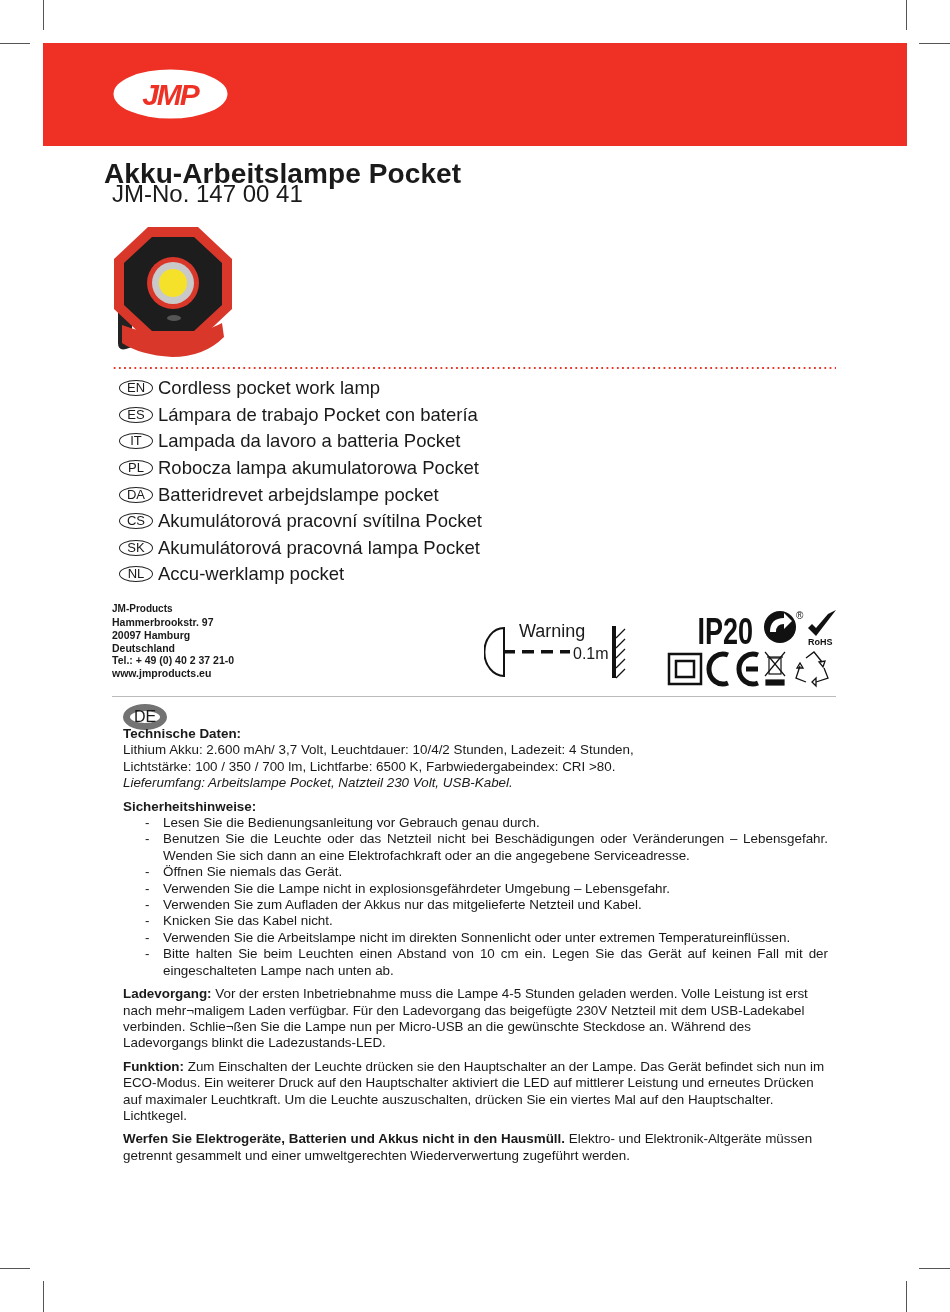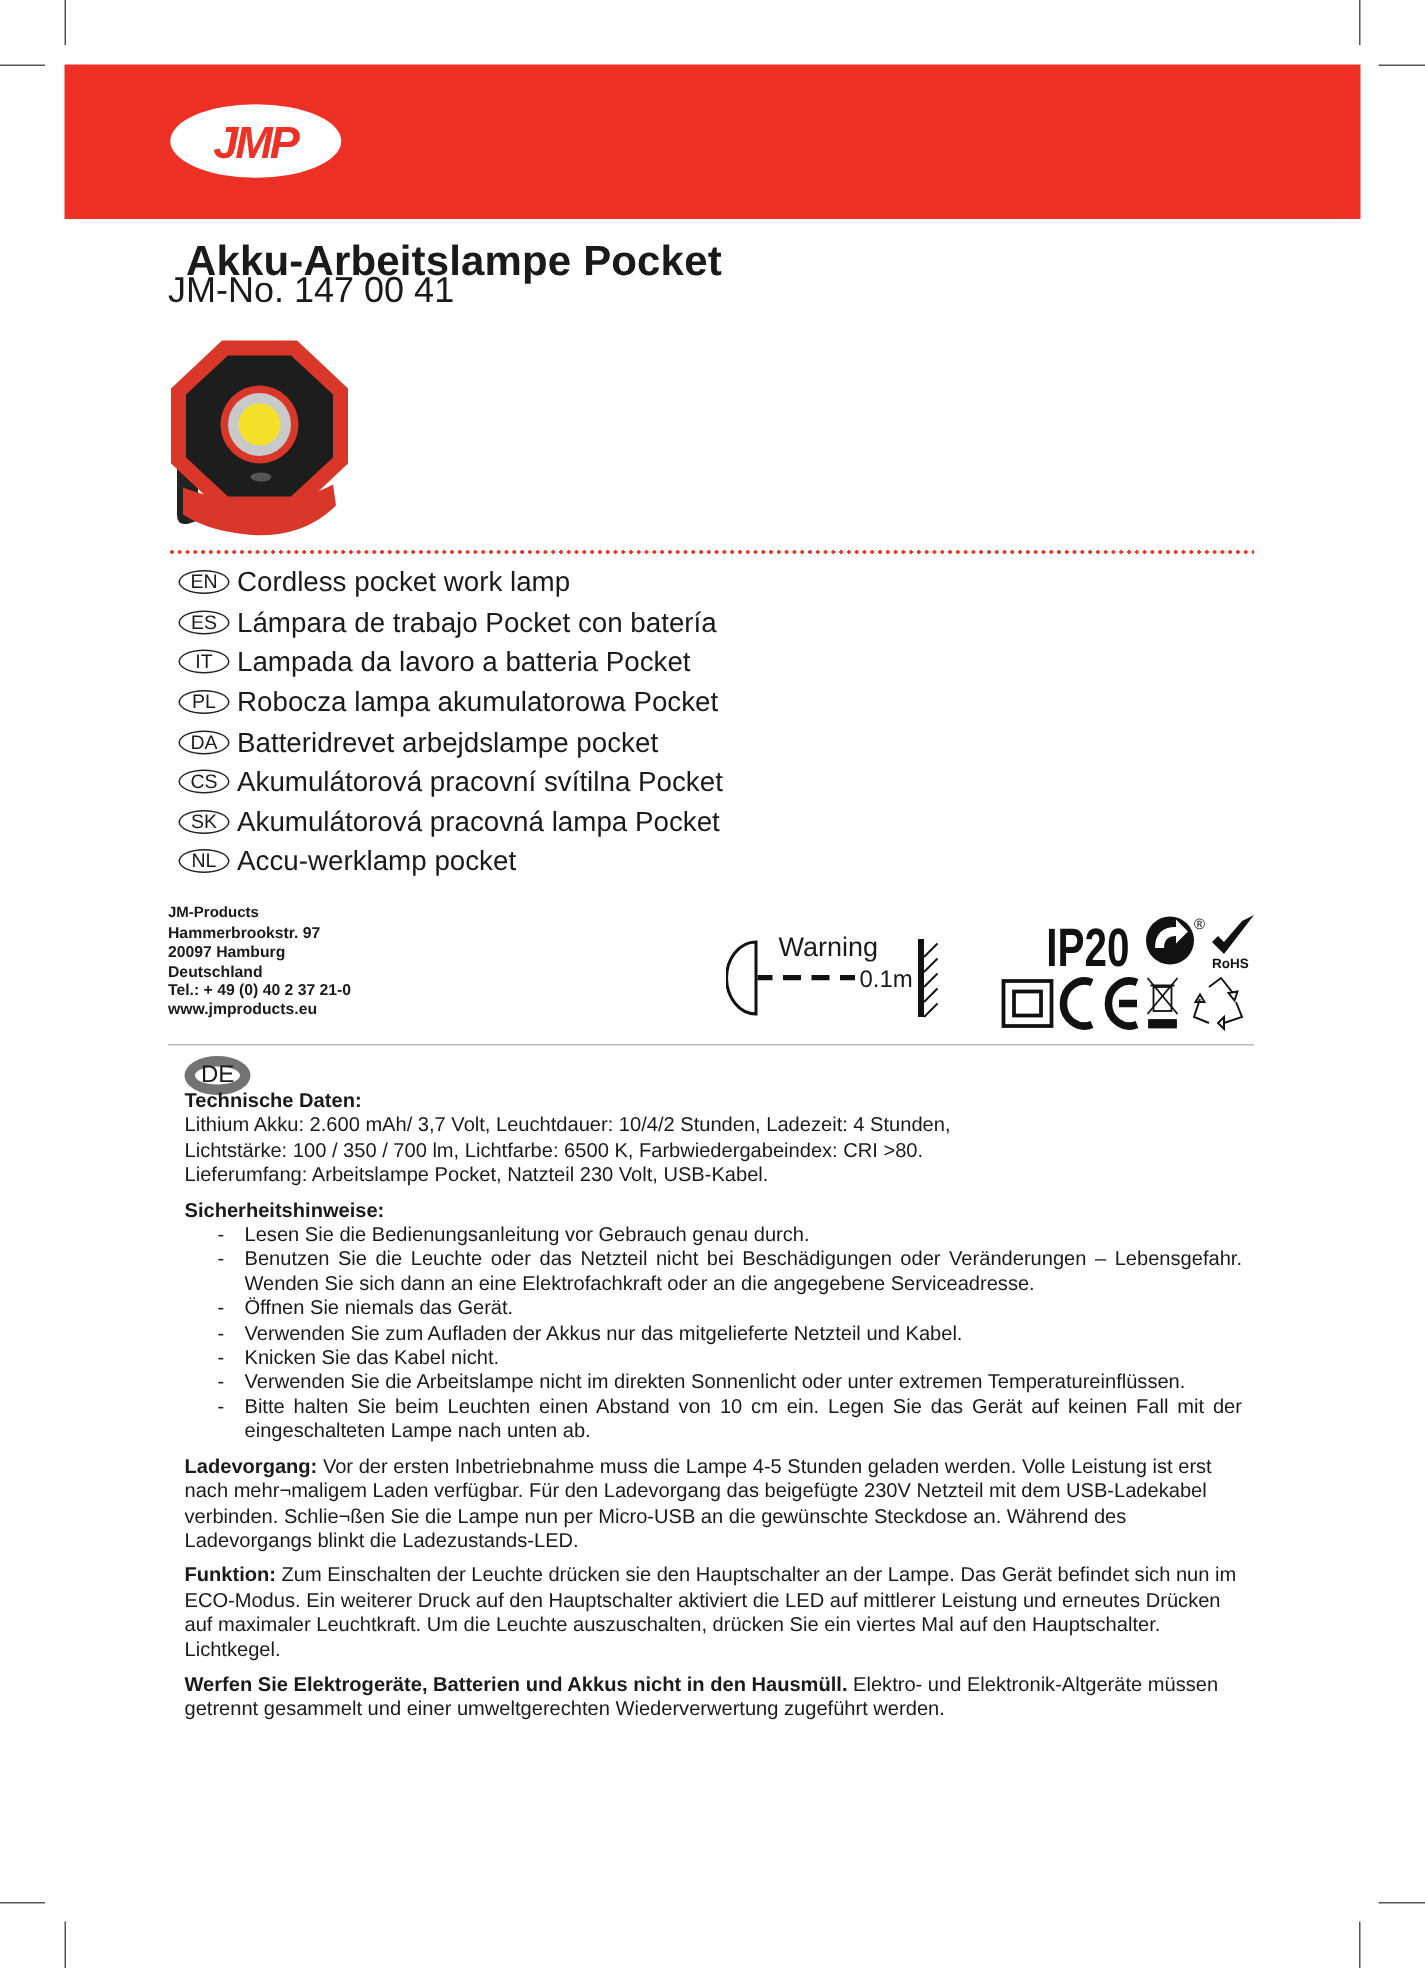--- a/index.html
+++ b/index.html
@@ -1,20 +1,20 @@
 <!DOCTYPE html>
 <html><head>
 <meta charset="utf-8">
 <style>
   html,body{margin:0;padding:0;background:#fff;}
   body{width:950px;height:1312px;position:relative;overflow:hidden;font-family:"Liberation Sans",sans-serif;color:#1a1a1a;}
   .crop{position:absolute;background:#555;}
   .band{position:absolute;left:43px;top:43px;width:864px;height:103px;background:#ee3124;}
   .logo{position:absolute;left:113px;top:69px;width:115px;height:50px;}
-  .title{position:absolute;left:124px;top:158px;font-size:28px;font-weight:bold;letter-spacing:0.1px;}
+  .title{position:absolute;left:104px;top:158px;font-size:28px;font-weight:bold;letter-spacing:0.1px;}
   .jmno{position:absolute;left:112px;top:180px;font-size:24px;}
   .product{position:absolute;left:112px;top:225px;width:122px;height:132px;}
   .dots{position:absolute;left:112px;top:366px;width:724px;height:4px;
         background-image:radial-gradient(circle,#e8382a 1.2px,transparent 1.4px);background-size:5.2px 4px;background-repeat:repeat-x;}
   .langs{position:absolute;left:119px;top:375px;}
   .lang{display:flex;align-items:center;height:26.6px;font-size:18.5px;}
   .badge{display:inline-block;border:1px solid #222;border-radius:50%;padding:0 5px;font-size:13px;line-height:14px;height:14px;min-width:22px;text-align:center;margin-right:5px;}
   .addr{position:absolute;left:112px;top:601px;font-size:10.5px;font-weight:bold;line-height:12.8px;}
   .addr .company{font-size:10px;font-weight:normal;line-height:15px;font-weight:bold;}
   .warn{position:absolute;left:484px;top:620px;width:150px;height:62px;}
@@ -164,27 +164,28 @@
   </g>
 </svg>
 
 <div class="rule"></div>
 <div class="de">DE</div>
 
 <div class="body">
   <h4>Technische Daten:</h4>
   <div>Lithium Akku: 2.600 mAh/ 3,7 Volt, Leuchtdauer: 10/4/2 Stunden, Ladezeit: 4 Stunden,</div>
   <div>Lichtstärke: 100 / 350 / 700 lm, Lichtfarbe: 6500 K, Farbwiedergabeindex: CRI &gt;80.</div>
-  <div style="margin-bottom:7px;">Lieferumfang: Arbeitslampe Pocket, Natzteil 230 Volt, USB-Kabel.</div>
+  <div style="margin-bottom:7px;font-style:italic;">Lieferumfang: Arbeitslampe Pocket, Natzteil 230 Volt, USB-Kabel.</div>
 
   <h4>Sicherheitshinweise:</h4>
   <ul>
     <li>Lesen Sie die Bedienungsanleitung vor Gebrauch genau durch.</li>
     <li>Benutzen Sie die Leuchte oder das Netzteil nicht bei Beschädigungen oder Veränderungen – Lebensgefahr. Wenden Sie sich dann an eine Elektrofachkraft oder an die angegebene Serviceadresse.</li>
     <li>Öffnen Sie niemals das Gerät.</li>
+    <li>Verwenden Sie die Lampe nicht in explosionsgefährdeter Umgebung – Lebensgefahr.</li>
     <li>Verwenden Sie zum Aufladen der Akkus nur das mitgelieferte Netzteil und Kabel.</li>
     <li>Knicken Sie das Kabel nicht.</li>
     <li>Verwenden Sie die Arbeitslampe nicht im direkten Sonnenlicht oder unter extremen Temperatureinflüssen.</li>
     <li>Bitte halten Sie beim Leuchten einen Abstand von 10 cm ein. Legen Sie das Gerät auf keinen Fall mit der eingeschalteten Lampe nach unten ab.</li>
   </ul>
 
   <p><b>Ladevorgang:</b><span> Vor der ersten Inbetriebnahme muss die Lampe 4-5 Stunden geladen werden. Volle Leistung ist erst nach mehr¬maligem Laden verfügbar. Für den Ladevorgang das beigefügte 230V Netzteil mit dem USB-Ladekabel verbinden. Schlie¬ßen Sie die Lampe nun per Micro-USB an die gewünschte Steckdose an. Während des Ladevorgangs blinkt die Ladezustands-LED.</span></p>
   <p><b>Funktion:</b><span> Zum Einschalten der Leuchte drücken sie den Hauptschalter an der Lampe. Das Gerät befindet sich nun im ECO-Modus. Ein weiterer Druck auf den Hauptschalter aktiviert die LED auf mittlerer Leistung und erneutes Drücken auf maximaler Leuchtkraft. Um die Leuchte auszuschalten, drücken Sie ein viertes Mal auf den Hauptschalter. Lichtkegel.</span></p>
   <p><b>Werfen Sie Elektrogeräte, Batterien und Akkus nicht in den Hausmüll.</b><span> Elektro- und Elektronik-Altgeräte müssen getrennt gesammelt und einer umweltgerechten Wiederverwertung zugeführt werden.</span></p>
 </div>

